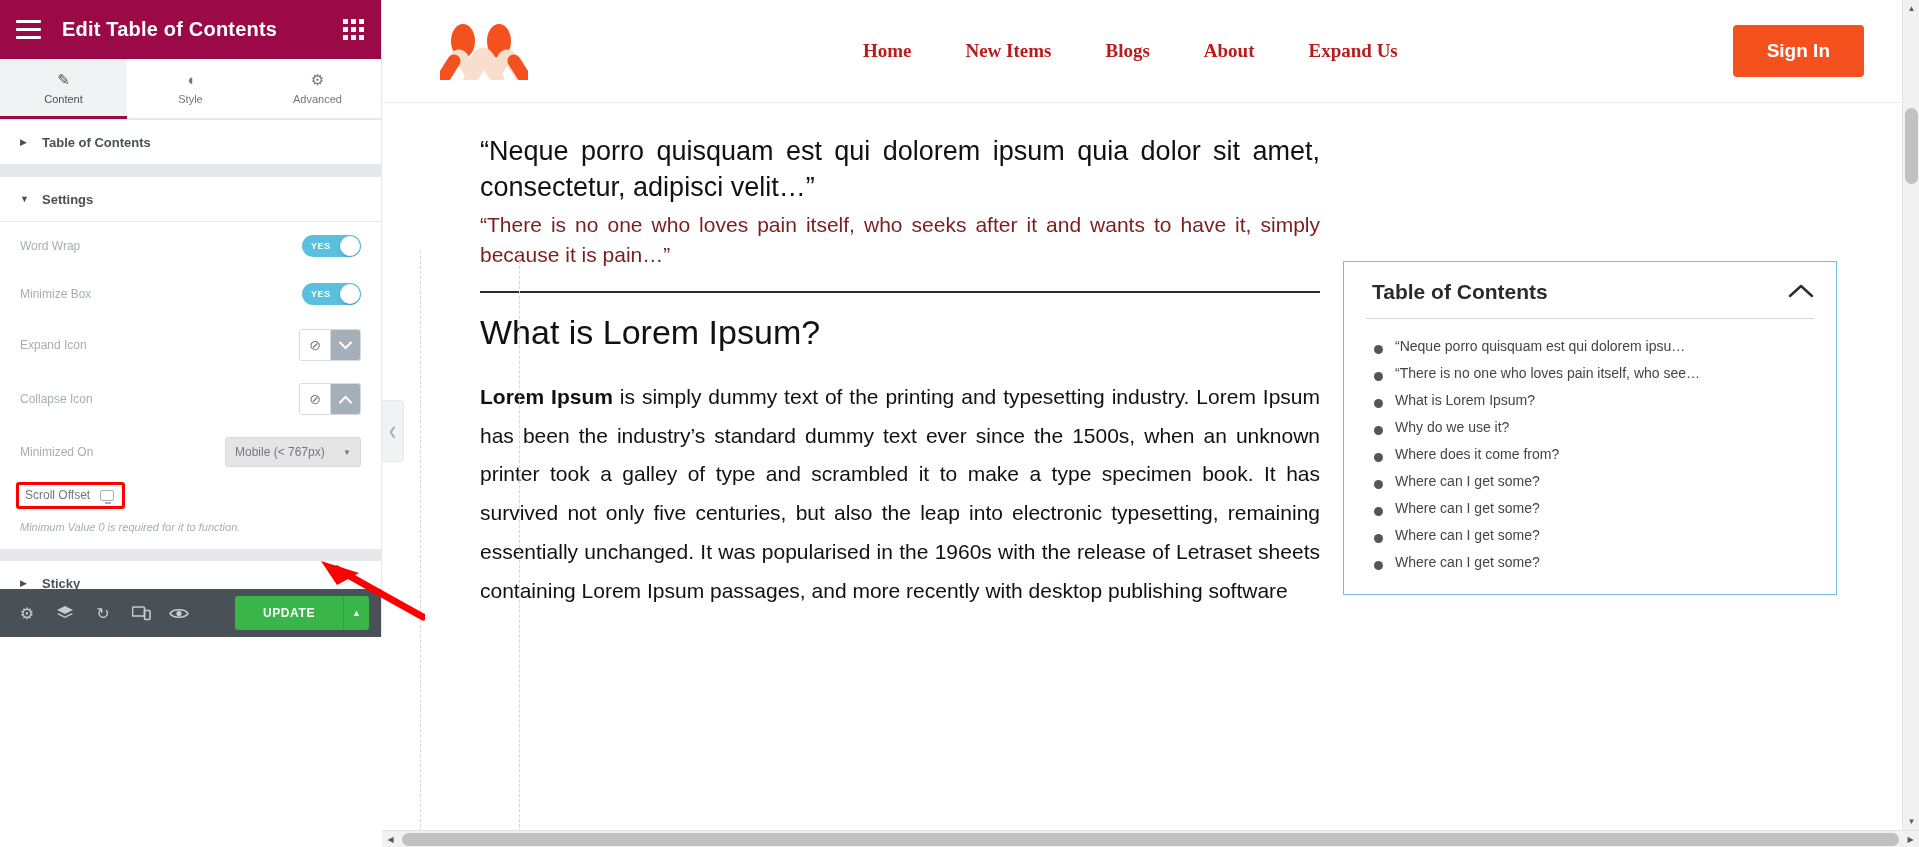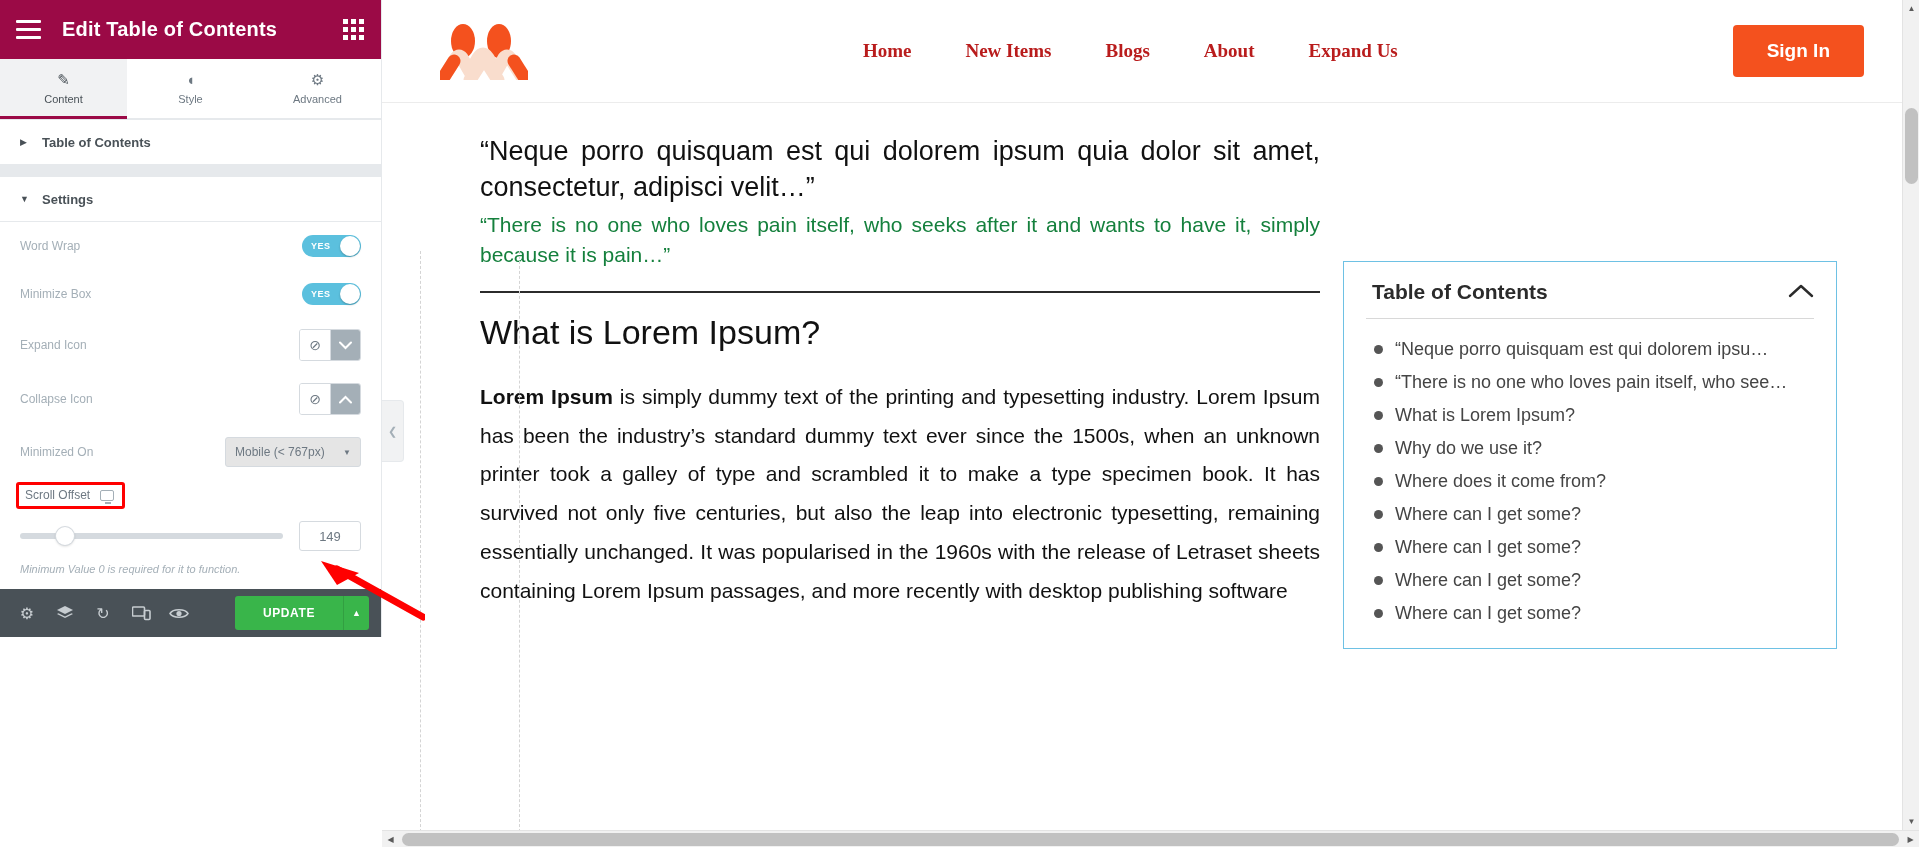--- a/index.html
+++ b/index.html
@@ -204,21 +204,21 @@
     border-left:1px dashed #d4d4d4; border-right:1px dashed #d4d4d4;
   }
   .article {
     width: 860px; margin-left: 98px; padding-right: 20px;
   }
   .quote {
     font-size:27px; color:#111; line-height:1.35; text-align:justify; margin-bottom:4px;
     font-weight:400;
   }
   .quote2 {
-    font-size:21px; color:#15803d; line-height:1.45; text-align:justify; margin-bottom:20px;
+    font-size:21px; color:#7f1d1d; line-height:1.45; text-align:justify; margin-bottom:20px;
   }
   hr.rule { border:none; border-top:2px solid #2b2b2b; margin: 14px 0 20px 0; }
   h2.heading { font-size:34px; font-weight:400; color:#111; margin-bottom: 26px; }
   .body-text {
     font-size:21px; color:#111; line-height:1.85; text-align:justify;
   }
   .body-text b { font-weight:700; }
 
   
   .toc {
@@ -228,21 +228,21 @@
   .toc-head {
     display:flex; align-items:center; justify-content:space-between;
     padding: 18px 22px 14px 28px;
   }
   .toc-title { font-size:21px; font-weight:700; color:#2b2b2b; }
   .toc-chevron { color:#2b2b2b; font-size:19px; cursor:pointer; }
   .toc-sep { height:1px; background:#d8d8d8; margin: 0 22px; }
   .toc-list { list-style:none; padding: 14px 22px 18px 30px; }
   .toc-list li {
     display:flex; align-items:flex-start; gap:12px;
-    font-size:18px; color:#444; line-height:1.5; padding: 3px 0;
+    font-size:14px; color:#444; line-height:1.5; padding: 3px 0;
     white-space:nowrap; overflow:hidden;
   }
   .toc-list li .bullet {
     width:9px; height:9px; border-radius:50%; background:#555; flex:0 0 9px; margin-top:9px;
   }
   .toc-list li .txt { overflow:hidden; text-overflow:ellipsis; cursor:pointer; }
 
   
   .red-arrow { position:absolute; left:285px; top:555px; z-index:60; pointer-events:none; }
 
@@ -378,28 +378,20 @@
           <span class="arrow">▼</span>
         </div>
       </div>
 
       <div class="scroll-offset-row">
         <div class="so-label-wrap">
           <span class="so-label">Scroll Offset</span>
           <span class="monitor-ico"></span>
         </div>
       </div>
-      <div class="slider-row">
-        <div class="slider-track">
-          <div class="slider-knob" style="left: 17%;"></div>
-        </div>
-        <div class="num-input">
-          <span>149</span>
-        </div>
-      </div>
       <div class="hint">Minimum Value 0 is required for it to function.</div>
 
       <div class="section-gap"></div>
 
       <div class="section-bar">
         <span class="caret">▶</span>
         <span class="stitle">Sticky</span>
       </div>
 
       <div class="section-gap"></div>

